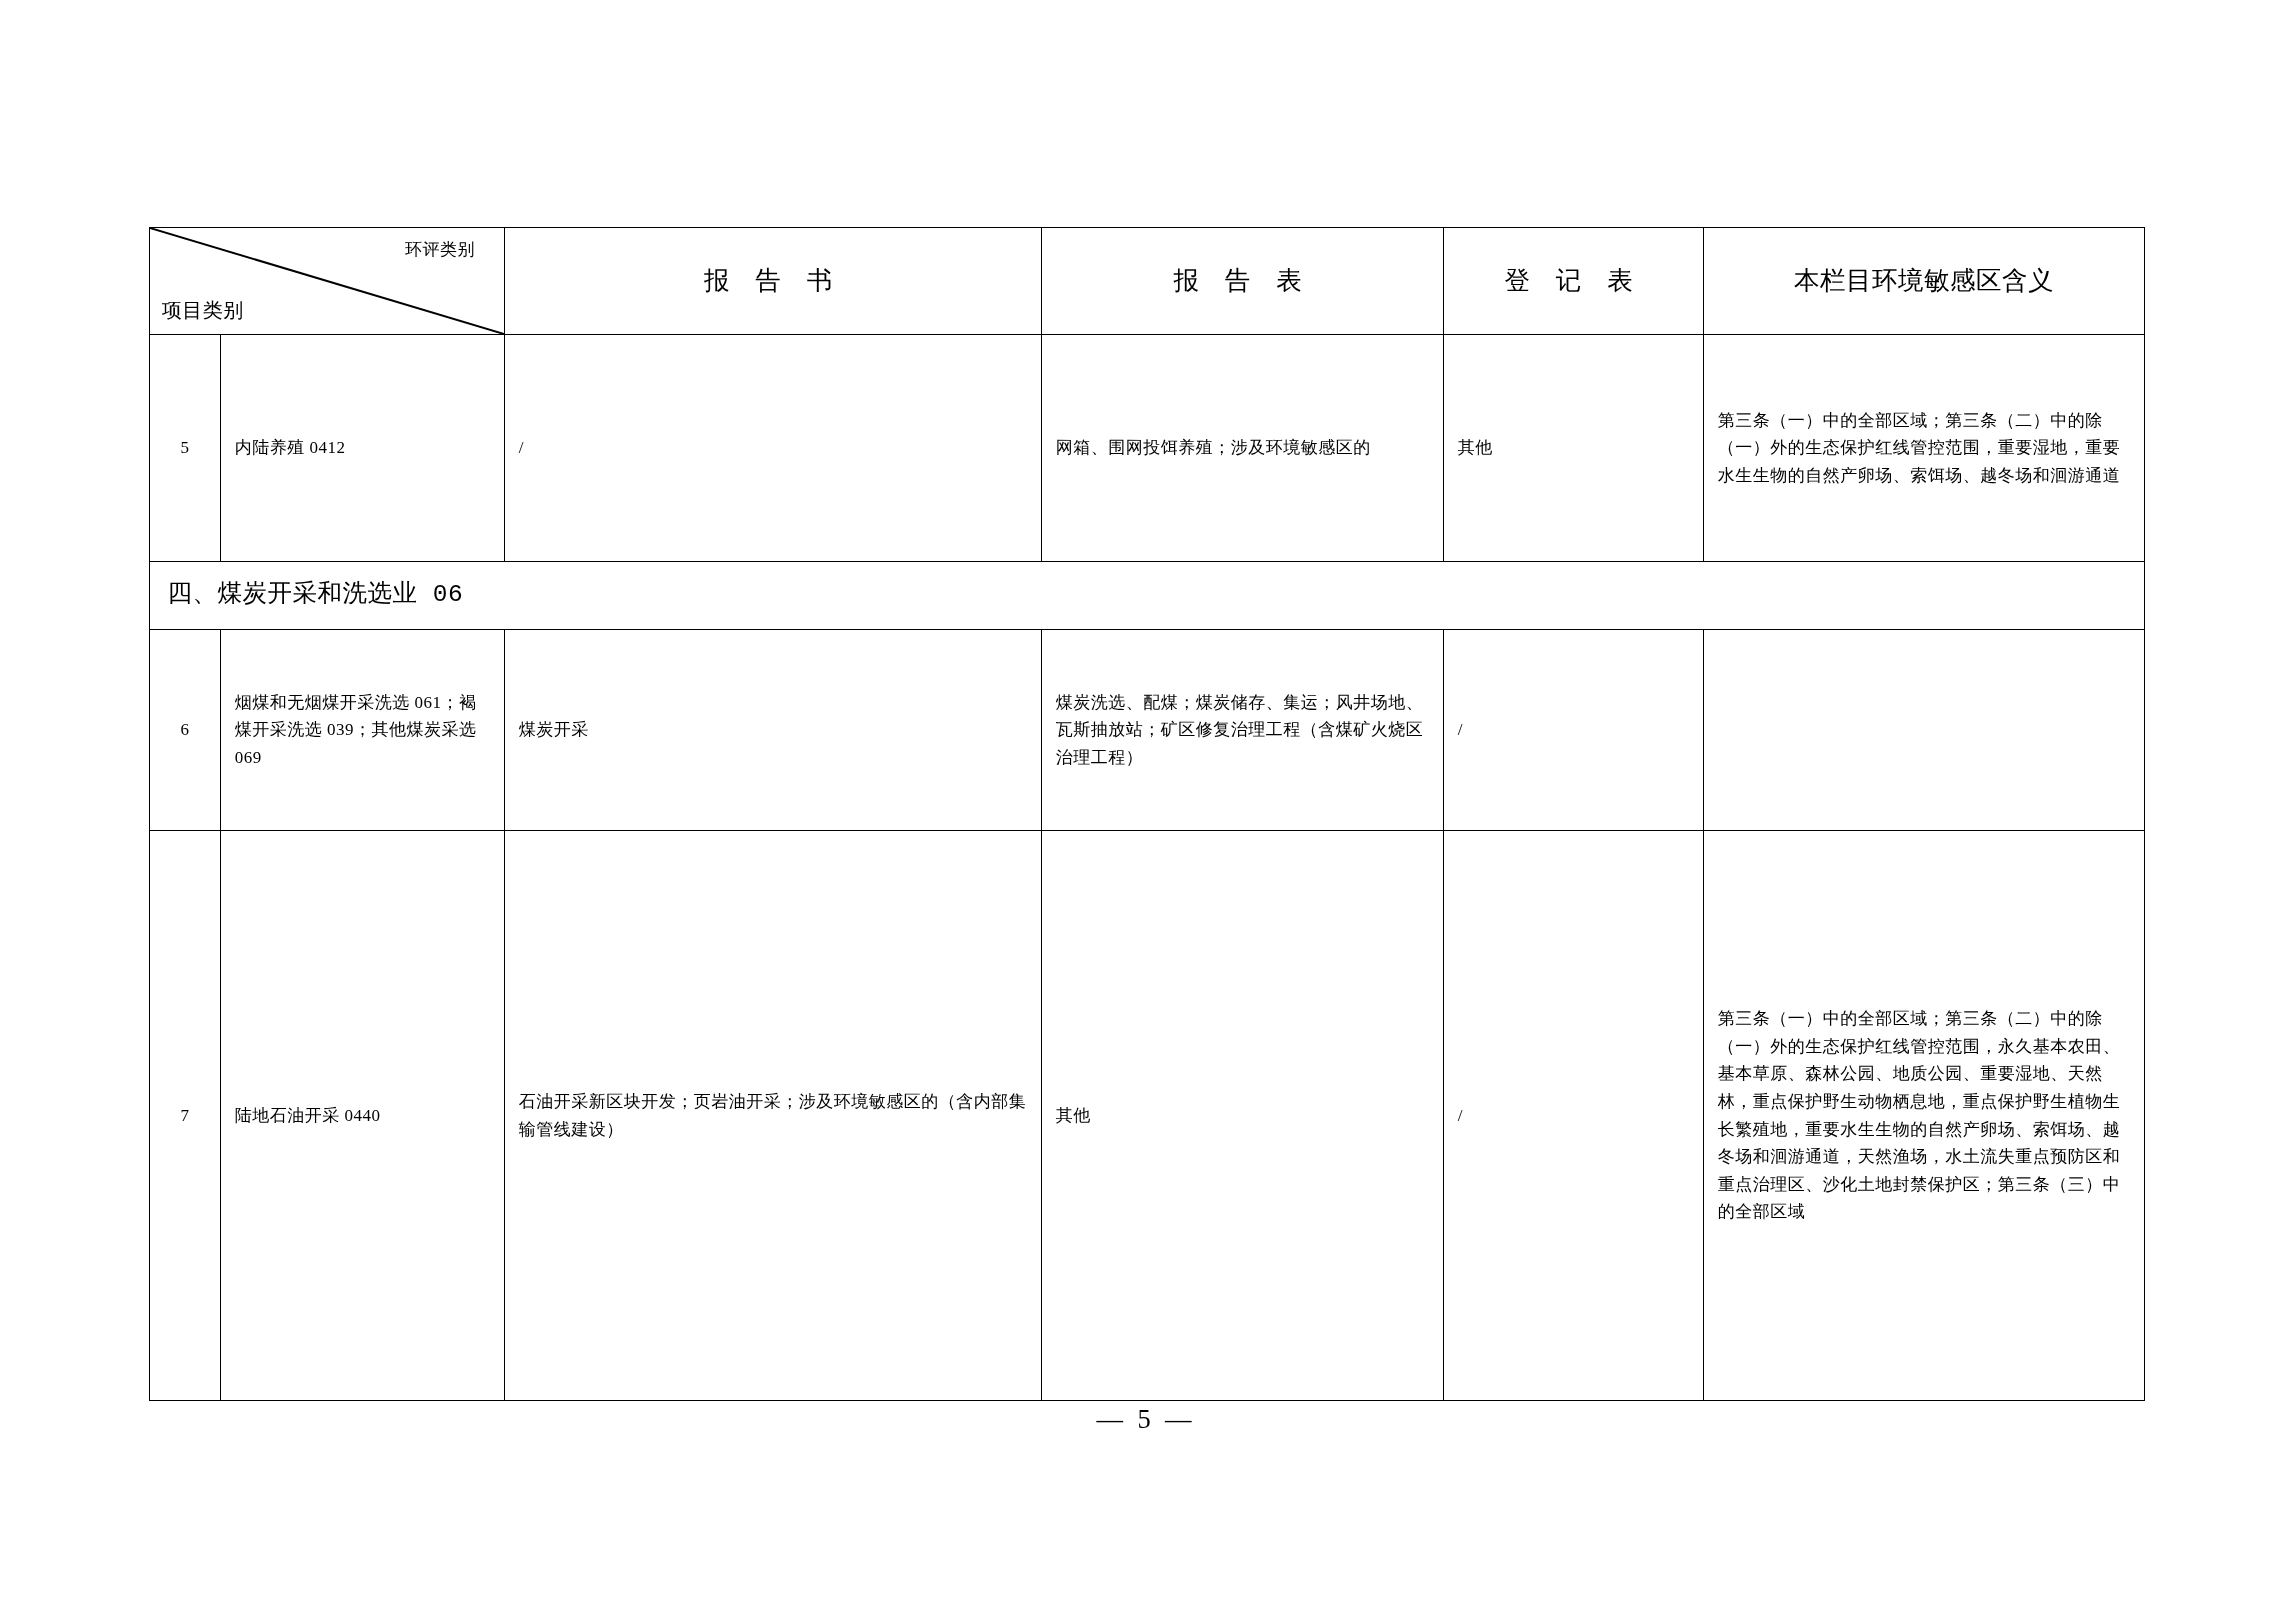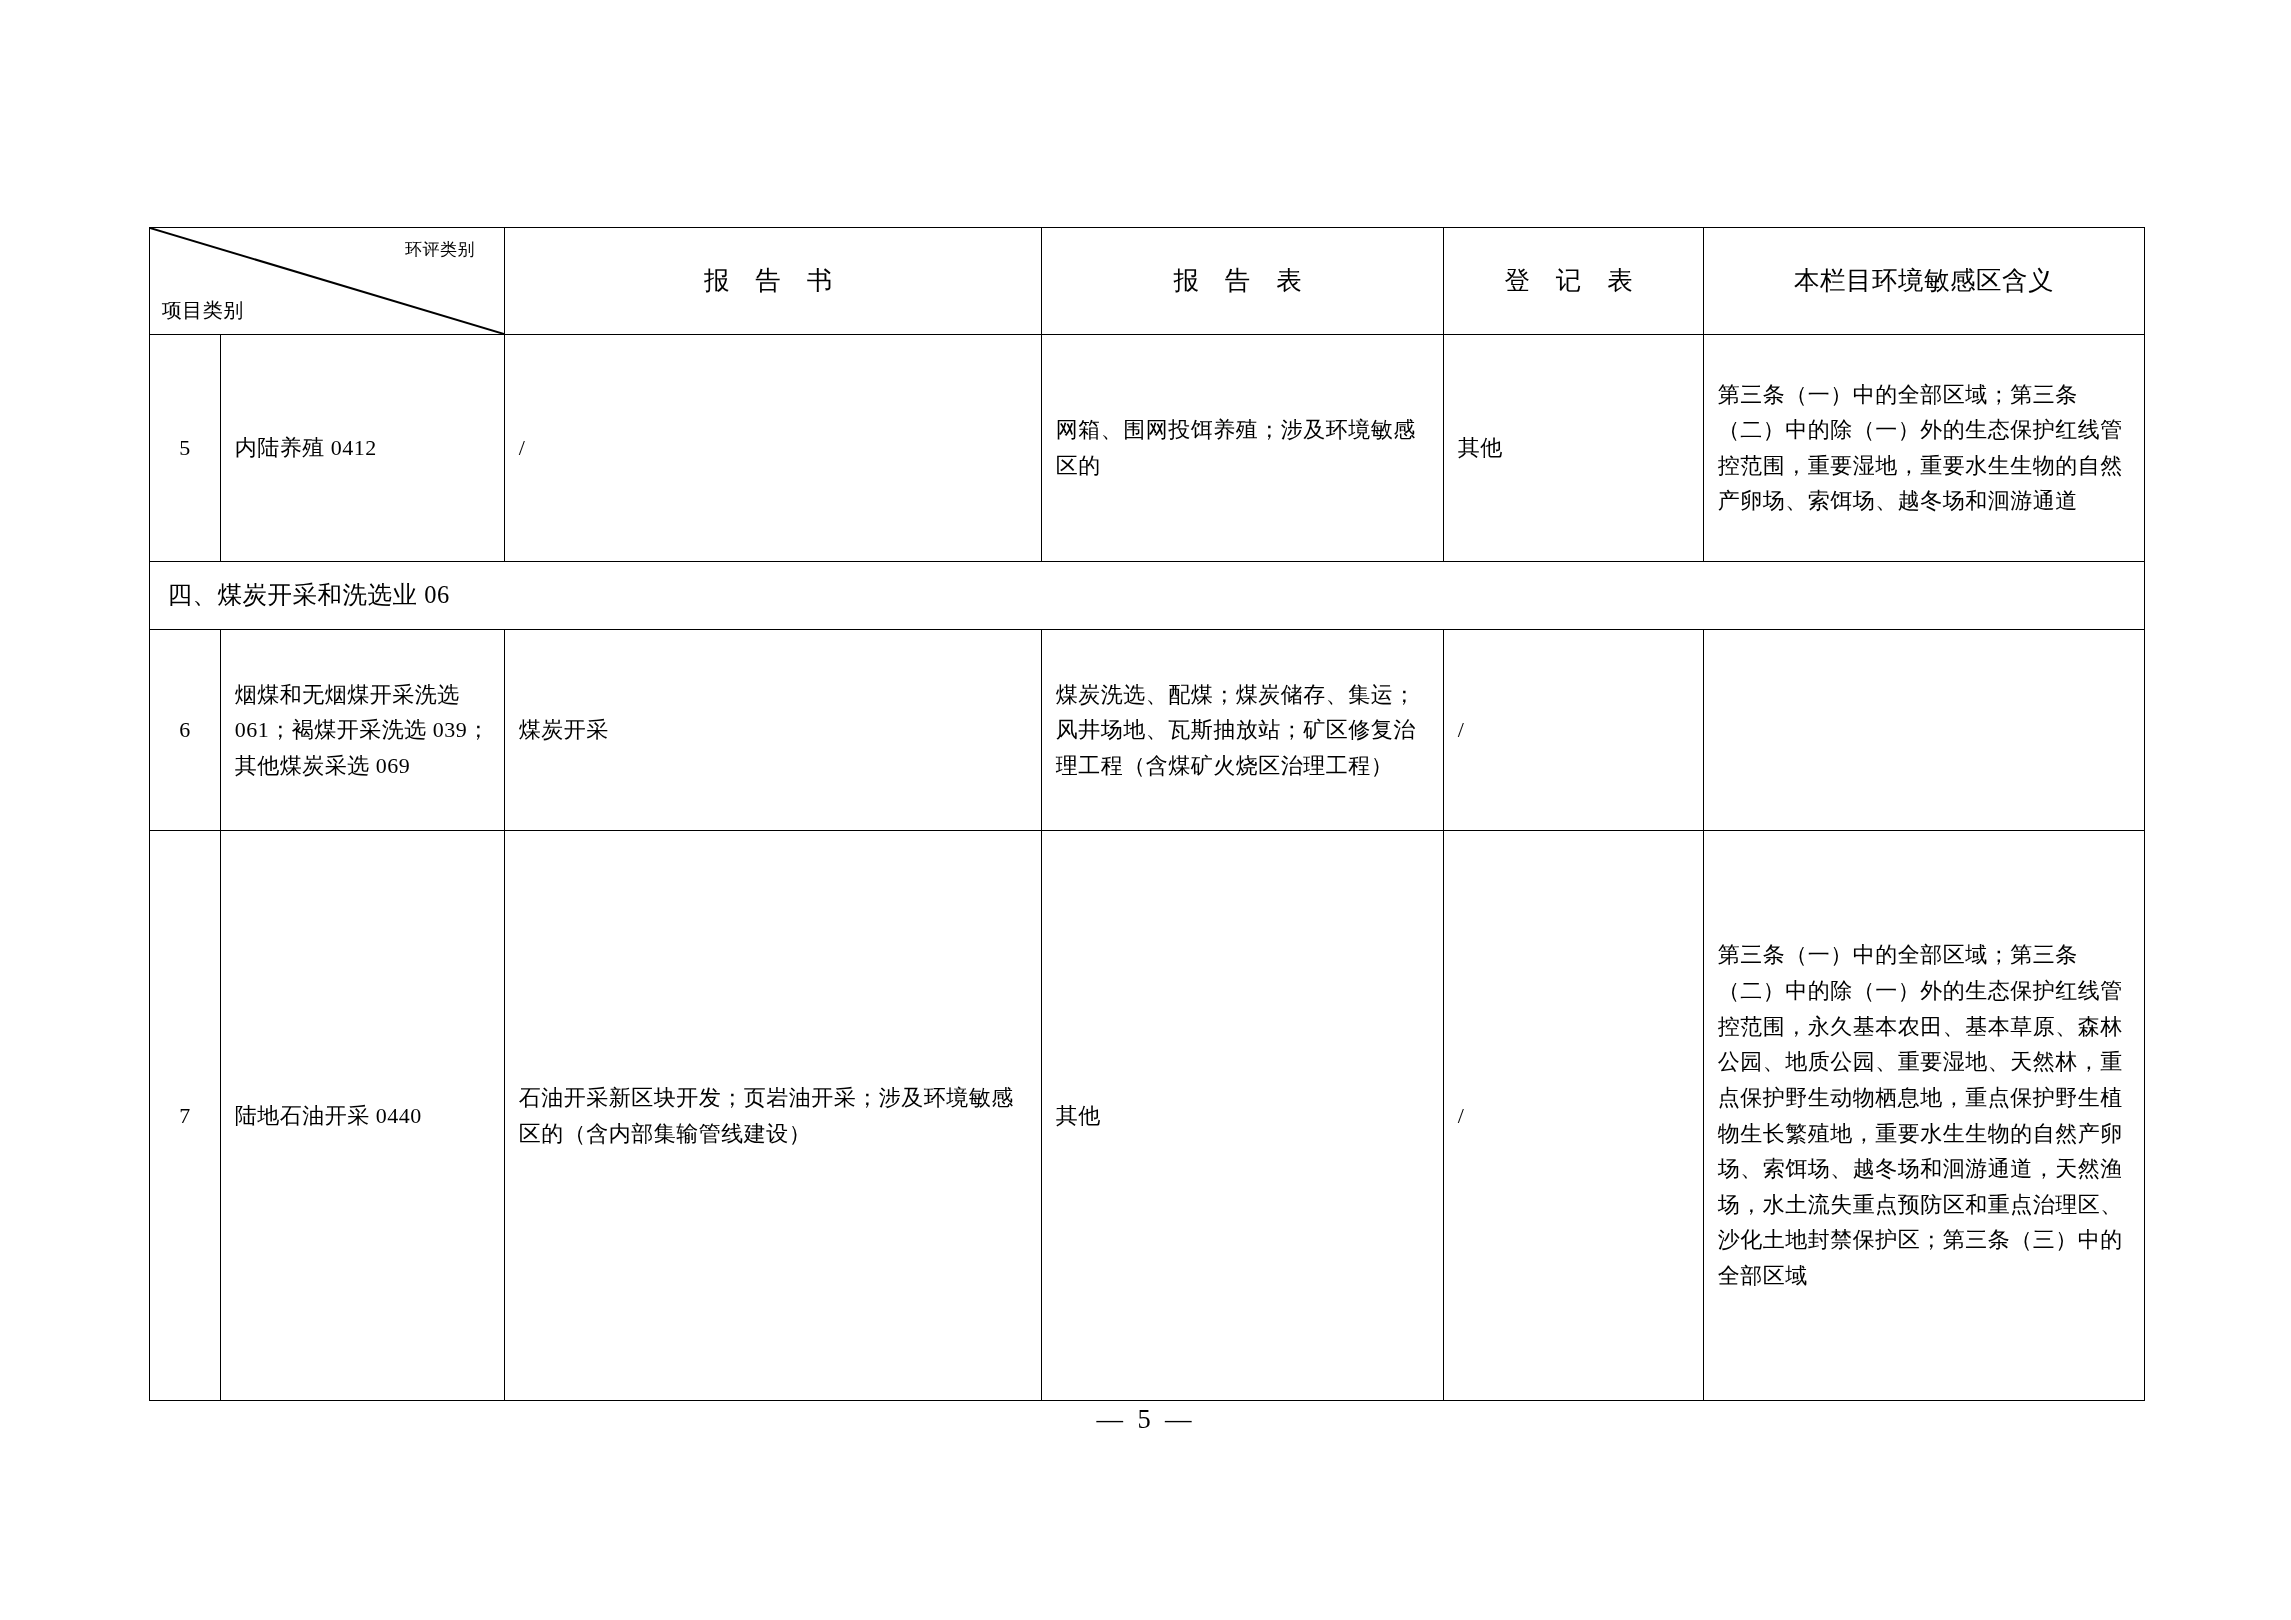--- a/index.html
+++ b/index.html
@@ -27,21 +27,21 @@
     left: 149px;
     top: 227px;
     width: 1995px;
     border-collapse: collapse;
     table-layout: fixed;
   }
   .doc-table td {
     border: 1.5px solid #000000;
     padding: 9.8px 13.7px;
     vertical-align: middle;
-    font-size: 22px;
+    font-size: 17px;
     line-height: 1.62;
     letter-spacing: 0.5px;
   }
   .col-num { width: 71px; }
   .col-cat { width: 284px; }
   .col-rep { width: 537px; }
   .col-form { width: 402px; }
   .col-reg { width: 260px; }
   .col-mean { width: 441px; }
 
@@ -80,20 +80,21 @@
     position: absolute;
     left: 11.8px;
     bottom: 7.8px;
     font-size: 20px;
     white-space: nowrap;
   }
   .section-row td {
     font-size: 24.5px;
     padding: 13.7px 17.6px;
     text-align: left;
+    font-family: Liberation Mono, monospace;
   }
   .tall { height: 206px; }
   .tall2 { height: 181px; }
   .tall3 { height: 549px; }
   .page-number {
     position: absolute;
     left: 0;
     top: 1404px;
     width: 2292px;
     text-align: center;

